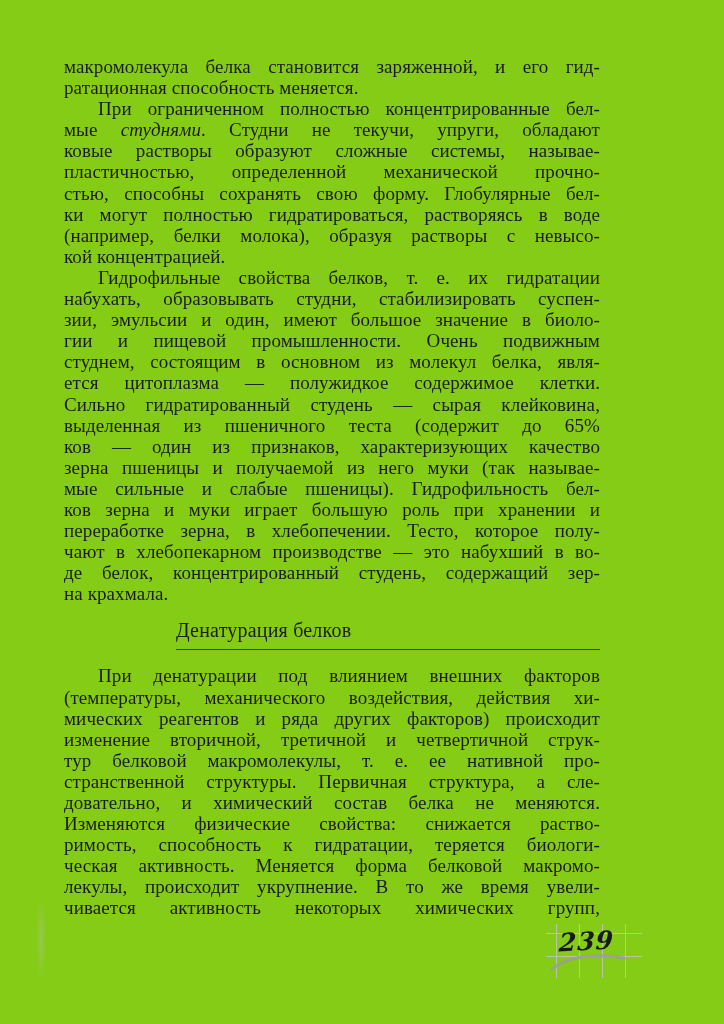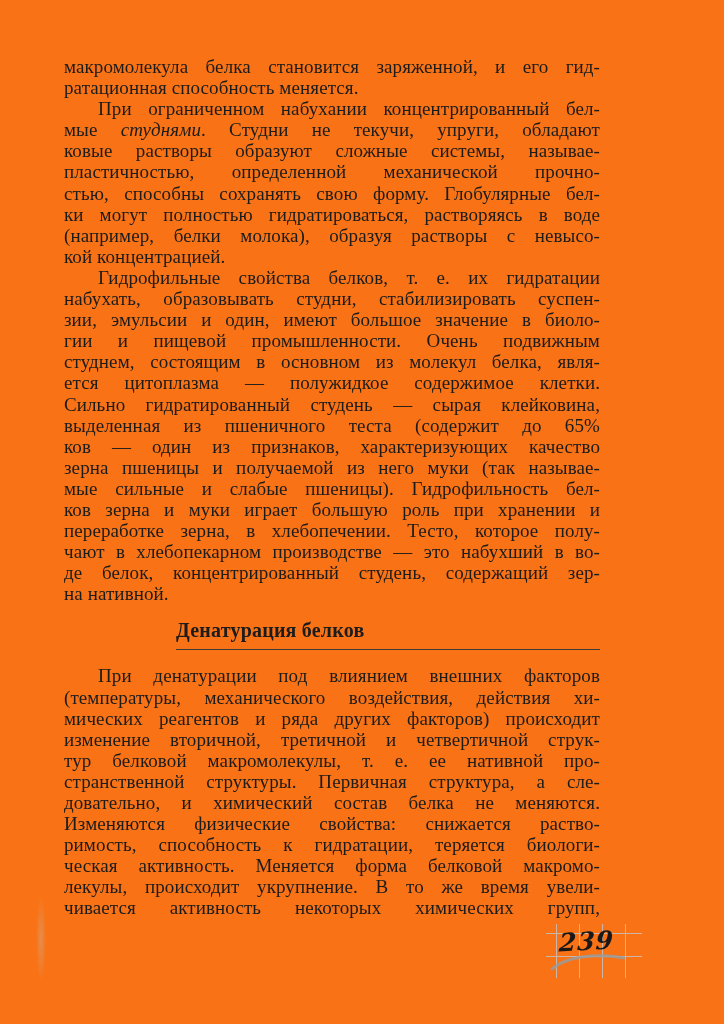--- a/index.html
+++ b/index.html
@@ -4,21 +4,21 @@
 <style>
   html, body {
     margin: 0;
     padding: 0;
     background: #ffffff;
   }
   .page {
     position: relative;
     width: 724px;
     height: 1024px;
-    background: #f97316;
+    background: #84cc16;
     overflow: hidden;
     font-family: "Liberation Serif", "DejaVu Serif", serif;
     color: #1c1c1c;
   }
   .text-column {
     position: absolute;
     left: 64px;
     top: 56px;
     width: 536px;
   }
@@ -44,21 +44,21 @@
   }
   .heading-block {
     margin-top: 14px;
     margin-bottom: 15px;
     margin-left: 112px;
     border-bottom: 1.6px solid #3b3b3b;
     padding-bottom: 7px;
   }
   .heading-text {
     font-size: 20px;
-    font-weight: bold;
+    font-weight: normal;
     line-height: 24px;
     letter-spacing: 0.2px;
   }
   
   .folio {
     position: absolute;
     left: 546px;
     top: 924px;
     width: 96px;
     height: 54px;
@@ -105,21 +105,21 @@
 <body>
 
 <div class="page">
 
   <div class="text-column">
       <div class="para">
         <div class="line"><span>макромолекула белка становится заряженной, и его гид-</span></div>
         <div class="line plain"><span>ратационная способность меняется.</span></div>
       </div>
       <div class="para">
-        <div class="line indent"><span>При ограниченном набухании концентрированный бел-</span></div>
+        <div class="line indent"><span>При ограниченном полностью концентрированные бел-</span></div>
         <div class="line"><span>мые </span><em>студнями</em><span>. Студни не текучи, упруги, обладают</span></div>
         <div class="line"><span>ковые растворы образуют сложные системы, называе-</span></div>
         <div class="line"><span>пластичностью, определенной механической прочно-</span></div>
         <div class="line"><span>стью, способны сохранять свою форму. Глобулярные бел-</span></div>
         <div class="line"><span>ки могут полностью гидратироваться, растворяясь в воде</span></div>
         <div class="line"><span>(например, белки молока), образуя растворы с невысо-</span></div>
         <div class="line plain"><span>кой концентрацией.</span></div>
       </div>
       <div class="para">
         <div class="line indent"><span>Гидрофильные свойства белков, т. е. их гидратации</span></div>
@@ -130,21 +130,21 @@
         <div class="line"><span>ется цитоплазма — полужидкое содержимое клетки.</span></div>
         <div class="line"><span>Сильно гидратированный студень — сырая клейковина,</span></div>
         <div class="line"><span>выделенная из пшеничного теста (содержит до 65%</span></div>
         <div class="line"><span>ков — один из признаков, характеризующих качество</span></div>
         <div class="line"><span>зерна пшеницы и получаемой из него муки (так называе-</span></div>
         <div class="line"><span>мые сильные и слабые пшеницы). Гидрофильность бел-</span></div>
         <div class="line"><span>ков зерна и муки играет большую роль при хранении и</span></div>
         <div class="line"><span>переработке зерна, в хлебопечении. Тесто, которое полу-</span></div>
         <div class="line"><span>чают в хлебопекарном производстве — это набухший в во-</span></div>
         <div class="line"><span>де белок, концентрированный студень, содержащий зер-</span></div>
-        <div class="line plain"><span>на нативной.</span></div>
+        <div class="line plain"><span>на крахмала.</span></div>
       </div>
       <div class="heading-block">
         <div class="heading-text">Денатурация белков</div>
       </div>
       <div class="para">
         <div class="line indent"><span>При денатурации под влиянием внешних факторов</span></div>
         <div class="line"><span>(температуры, механического воздействия, действия хи-</span></div>
         <div class="line"><span>мических реагентов и ряда других факторов) происходит</span></div>
         <div class="line"><span>изменение вторичной, третичной и четвертичной струк-</span></div>
         <div class="line"><span>тур белковой макромолекулы, т. е. ее нативной про-</span></div>

